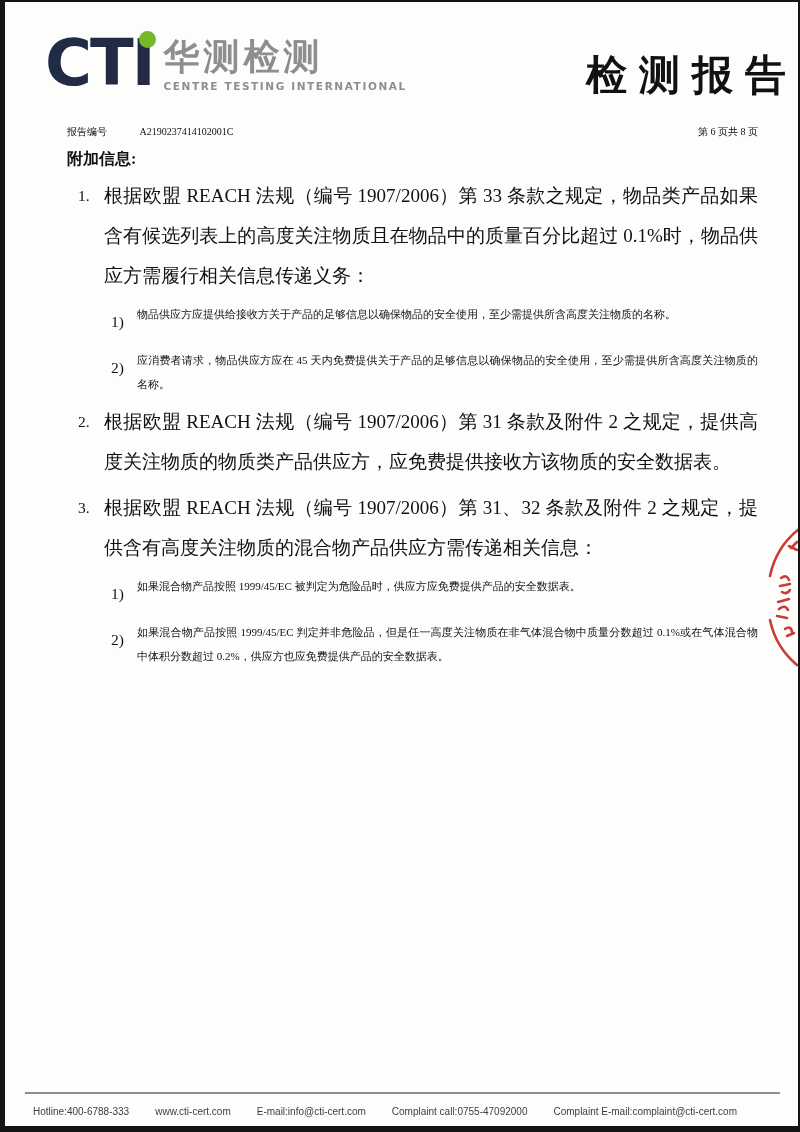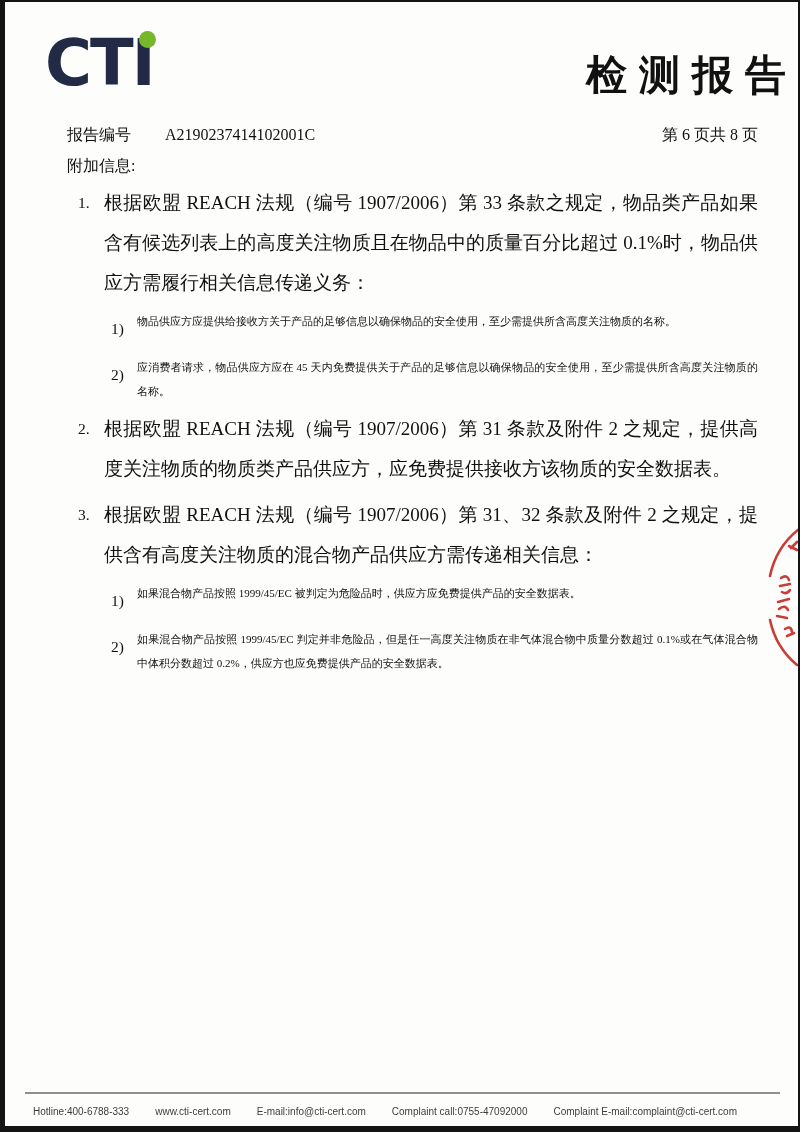--- a/index.html
+++ b/index.html
@@ -38,26 +38,26 @@
     font-size:10.5px;font-weight:bold;letter-spacing:1.6px;margin-top:3px;
   }
   
   .doc-title{
     margin:46px 0 0 16px;text-align:right;
     font-size:41px;font-weight:bold;letter-spacing:12px;
   }
   .meta-row{
     display:flex;justify-content:space-between;align-items:baseline;
     margin-top:22px;padding:0 40px 0 62px;
-    font-size:16px;
+    font-size:10px;
   }
   .meta-left .label{margin-right:30px;}
   .section-heading{
     padding-left:62px;margin-top:10px;
-    font-size:16px;font-weight:normal;
+    font-size:16px;font-weight:bold;
   }
   
   .content-list{margin-top:4px;padding:0 40px 0 62px;}
   .item-row{display:flex;margin-top:6px;}
   .item-row .num{flex:0 0 26px;margin-left:11px;line-height:40px;font-size:15.5px;}
   .item-row .txt{
     flex:1;line-height:40px;font-size:19px;
     text-align:justify;text-justify:inter-ideograph;
   }
   .sub-row{display:flex;margin-top:6px;}
@@ -82,20 +82,24 @@
 </style>
 </head>
 <body>
 
 <div class="page">
 
   <div class="logo">
     <div class="logo-cti" style="color: rgb(33, 43, 70);">
       <span>CTI</span>
       <span class="logo-dot" style="background: rgb(118, 184, 42);"></span>
+    </div>
+    <div class="logo-right">
+      <div class="logo-cn" style="color: rgb(142, 142, 142);">华测检测</div>
+      <div class="logo-sub" style="color: rgb(142, 142, 142);">CENTRE TESTING INTERNATIONAL</div>
     </div>
   </div>
 
   <h1 class="doc-title">检测报告</h1>
 
   <div class="meta-row">
     <div class="meta-left">
       <span class="label">报告编号</span>
       <span>A2190237414102001C</span>
     </div>

